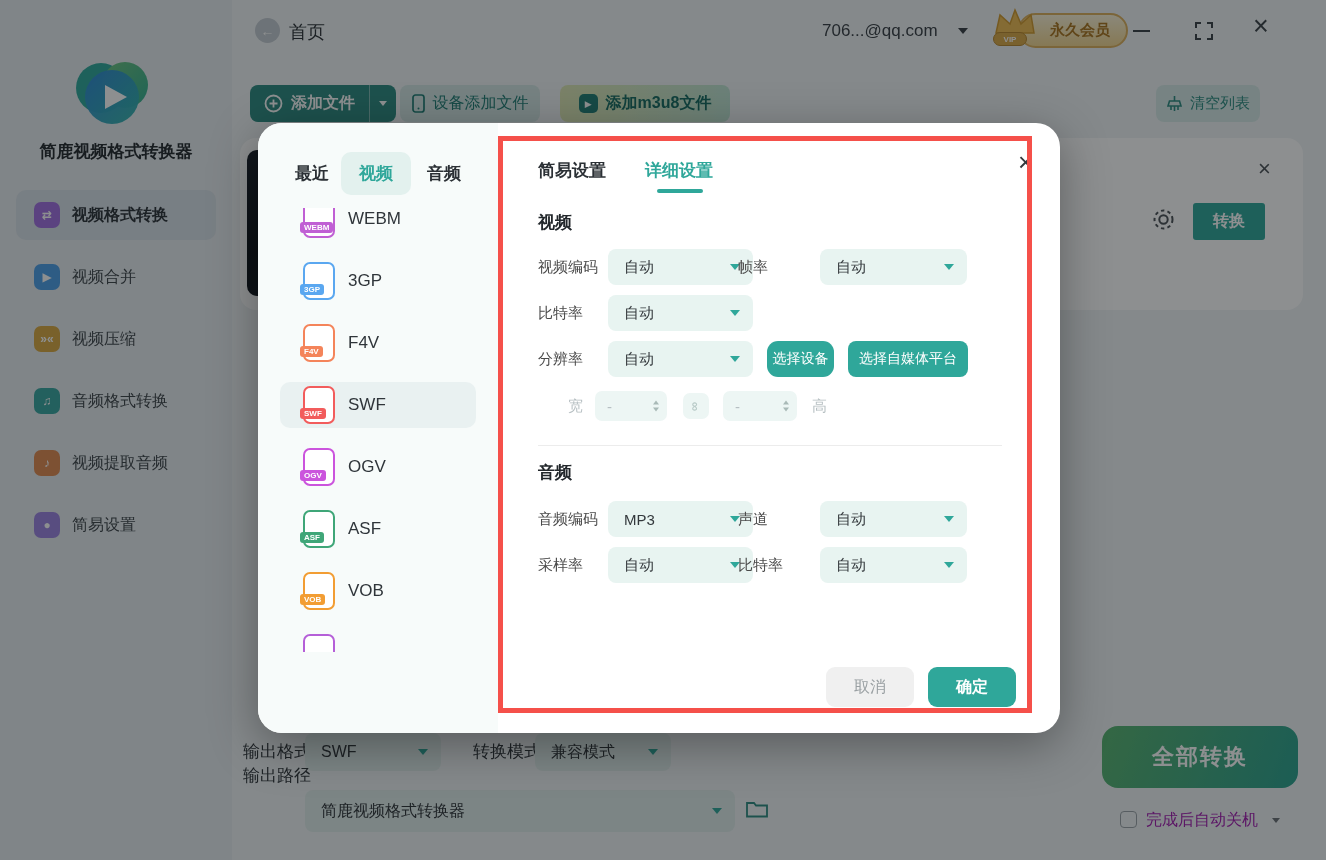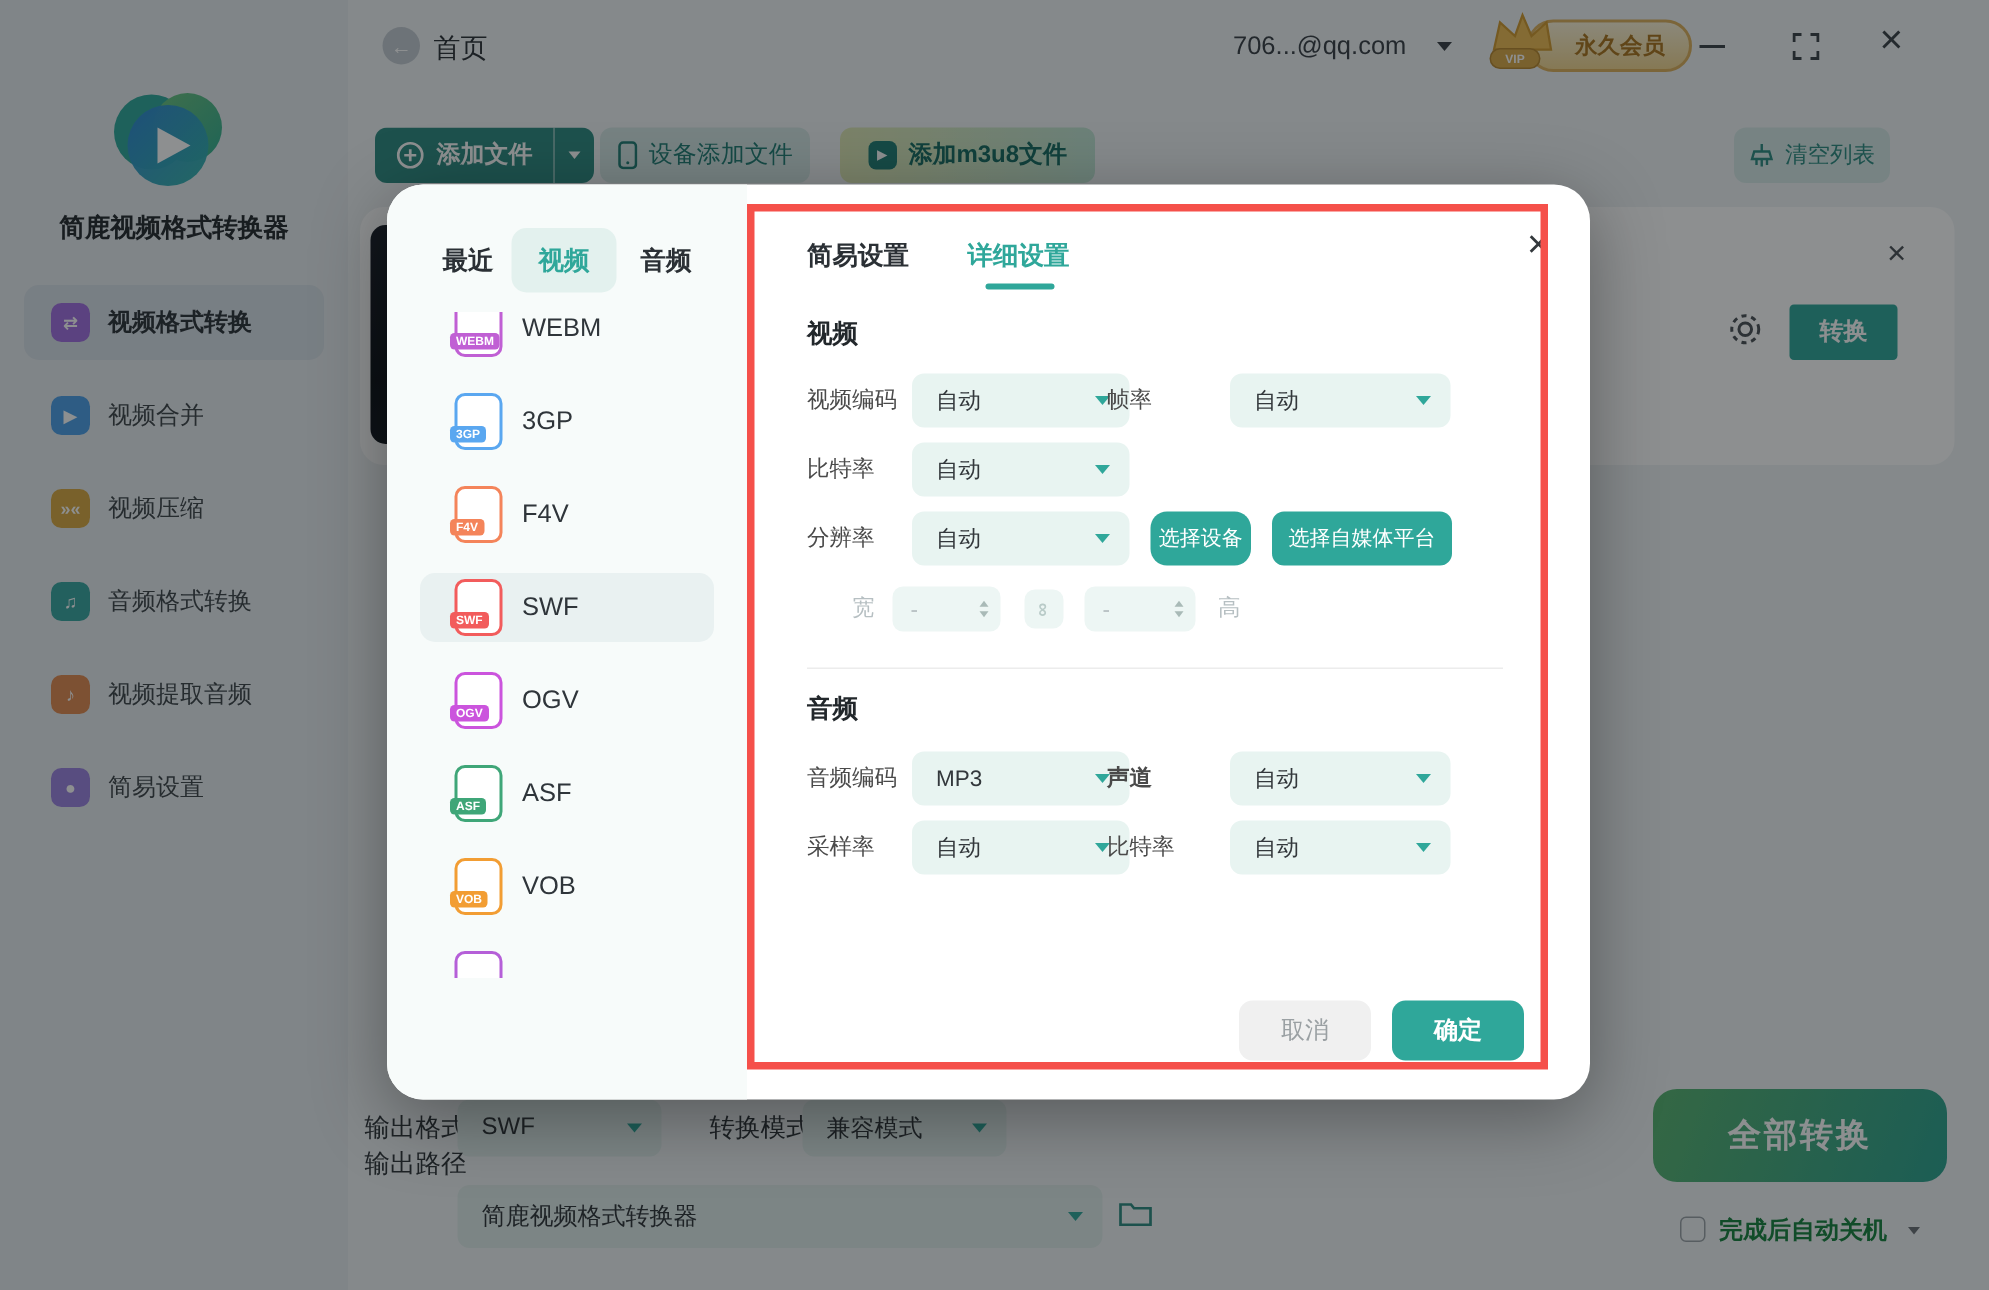--- a/index.html
+++ b/index.html
@@ -50,21 +50,21 @@
   .b-label { position:absolute; font-size:17px; color:#2e3338; }
   .dd { background:#e8f4f1; border-radius:8px; display:flex; align-items:center; font-size:15px; color:#33383c; padding-left:16px; position:relative; }
   .ddc { position:absolute; right:13px; top:50%; margin-top:-3px; width:0; height:0; border-left:5px solid transparent; border-right:5px solid transparent; border-top:6px solid #2fa79a; }
   .dd.bottom { position:absolute; background:#dfecea; font-size:16px; color:#2e3338; }
   .dd-outfmt { left:305px; top:733px; width:136px; height:38px; }
   .dd-mode   { left:535px; top:733px; width:136px; height:38px; }
   .dd-path   { left:305px; top:790px; width:430px; height:42px; }
   .folder-ic { position:absolute; left:745px; top:799px; }
   .btn-all { position:absolute; left:1102px; top:726px; width:196px; height:62px; border-radius:16px; background:linear-gradient(110deg,#58b46f,#2aa18f); color:#fff; font-size:22px; font-weight:bold; letter-spacing:2px; display:flex; align-items:center; justify-content:center; }
   .shut-box { position:absolute; left:1120px; top:811px; width:17px; height:17px; border:1.5px solid #9aa1a7; border-radius:4px; }
-  .shut-label { position:absolute; left:1146px; top:810px; font-size:16px; color:#15803d;font-weight:bold; }
+  .shut-label { position:absolute; left:1146px; top:810px; font-size:16px; color:#a21caf; }
   .shut-caret { position:absolute; left:1272px; top:818px; border-top-color:#6a7075; border-left-width:4px; border-right-width:4px; border-top-width:5px; }
 
   
   .dim { position:absolute; inset:0; background:rgba(13,17,19,0.47); z-index:40; }
 
   
   .modal { position:absolute; left:258px; top:123px; width:802px; height:610px; background:#fff; border-radius:24px; z-index:60; box-shadow:0 12px 48px rgba(0,0,0,.35); }
   .m-left { position:absolute; left:0; top:0; bottom:0; width:240px; background:#f7fbfa; border-radius:24px 0 0 24px; }
   .m-tab { position:absolute; font-size:17px; font-weight:bold; color:#2b3035; }
   .m-tab.pill { left:83px; top:29px; width:70px; height:43px; background:#e3f1ee; color:#2fa79a; border-radius:10px; display:flex; align-items:center; justify-content:center; }
@@ -372,21 +372,21 @@
     <div class="dim-label" style="left:554px;top:268px;">高</div>
 
     <div class="m-divider"></div>
     <div class="sec-head" style="left:280px;top:338px;">音频</div>
 
     <div class="f-label" style="left:280px;top:378px;">音频编码</div>
     <div class="dd m1" style="top:378px;">
       <span>MP3</span>
         <i class="ddc"></i>
     </div>
-    <div class="f-label r" style="left:480px;top:378px;font-weight:bold;">声道</div>
+    <div class="f-label r" style="left:480px;top:378px;">声道</div>
     <div class="dd m2" style="top:378px;">
       <span>自动</span>
         <i class="ddc"></i>
     </div>
 
     <div class="f-label" style="left:280px;top:424px;">采样率</div>
     <div class="dd m1" style="top:424px;">
       <span>自动</span>
         <i class="ddc"></i>
     </div>

